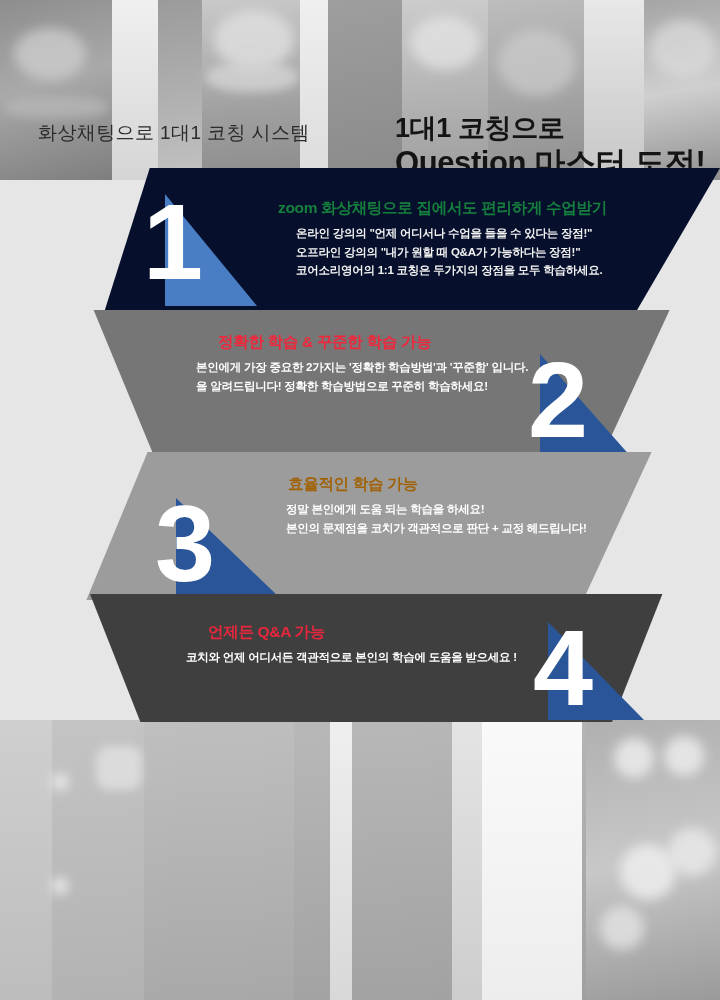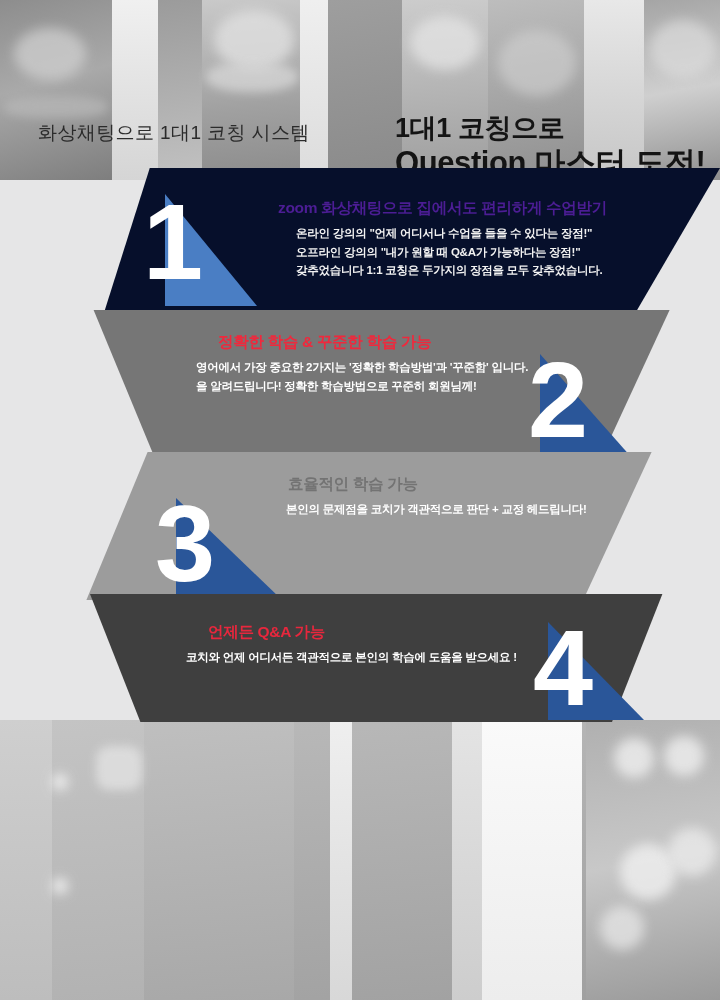--- a/index.html
+++ b/index.html
@@ -86,23 +86,23 @@
 
   
   .copy { position:absolute; }
   .c1 { left:268px; top:30px; }
   .c2 { left:196px; top:22px; }
   .c3 { left:278px; top:22px; }
   .c4 { left:186px; top:28px; }
 
   .head { font-size:15.5px; font-weight:700; letter-spacing:-.3px;
           margin-bottom:5px; white-space:nowrap; }
-  .h1 { color:#4c1d95; padding-left:10px; }
+  .h1 { color:#15803d; padding-left:10px; }
   .h2 { color:#f0283c; padding-left:22px; }
-  .h3 { color:#737373; padding-left:10px; }
+  .h3 { color:#a16207; padding-left:10px; }
   .h4 { color:#e8273d; padding-left:22px; }
 
   .line { font-size:11.5px; font-weight:700; line-height:1.62;
           letter-spacing:-.25px; white-space:nowrap; }
   .on-dark  { color:#f2f2f2; }
   .on-gray  { color:#ffffff; }
   .c1 .line { padding-left:28px; }
   .c3 .line { padding-left:8px; }
 </style>
 </head>
@@ -172,41 +172,42 @@
   <div id="banners">
 
     <section class="banner b1">
       <div class="body1"></div>
       <div class="tri tri1"></div>
       <div class="numeral n1">1</div>
       <div class="copy c1">
         <div class="head h1">zoom 화상채팅으로 집에서도 편리하게 수업받기</div>
         <div class="line on-dark">온라인 강의의 "언제 어디서나 수업을 들을 수 있다는 장점!"</div>
         <div class="line on-dark">오프라인 강의의 "내가 원할 때 Q&amp;A가 가능하다는 장점!"</div>
-        <div class="line on-dark">갖추었습니다 1:1 코칭은 두가지의 장점을 모두 갖추었습니다.</div>
+        <div class="line on-dark">코어소리영어의 1:1 코칭은 두가지의 장점을 모두 학습하세요.</div>
       </div>
     </section>
 
     <section class="banner b2">
       <div class="body2"></div>
       <div class="tri tri2"></div>
       <div class="numeral n2">2</div>
       <div class="copy c2">
         <div class="head h2">정확한 학습 &amp; 꾸준한 학습 가능</div>
-        <div class="line on-gray">영어에서 가장 중요한 2가지는 '정확한 학습방법'과 '꾸준함' 입니다.</div>
-        <div class="line on-gray">을 알려드립니다! 정확한 학습방법으로 꾸준히 회원님께!</div>
+        <div class="line on-gray">본인에게 가장 중요한 2가지는 '정확한 학습방법'과 '꾸준함' 입니다.</div>
+        <div class="line on-gray">을 알려드립니다! 정확한 학습방법으로 꾸준히 학습하세요!</div>
       </div>
     </section>
 
     <section class="banner b3">
       <div class="body3"></div>
       <div class="tri tri3"></div>
       <div class="numeral n3">3</div>
       <div class="copy c3">
         <div class="head h3">효율적인 학습 가능</div>
+        <div class="line on-gray">정말 본인에게 도움 되는 학습올 하세요!</div>
         <div class="line on-gray">본인의 문제점올 코치가 객관적으로 판단 + 교정 헤드립니다!</div>
       </div>
     </section>
 
     <section class="banner b4">
       <div class="body4"></div>
       <div class="tri tri4"></div>
       <div class="numeral n4">4</div>
       <div class="copy c4">
         <div class="head h4">언제든 Q&amp;A 가능</div>

